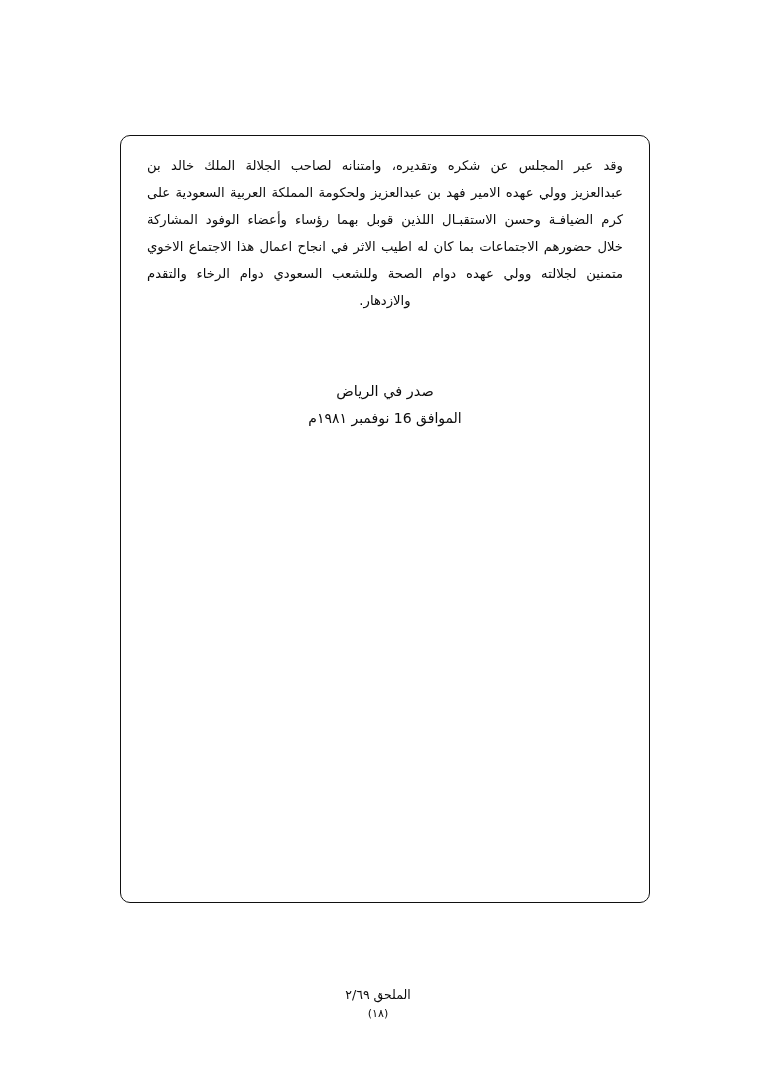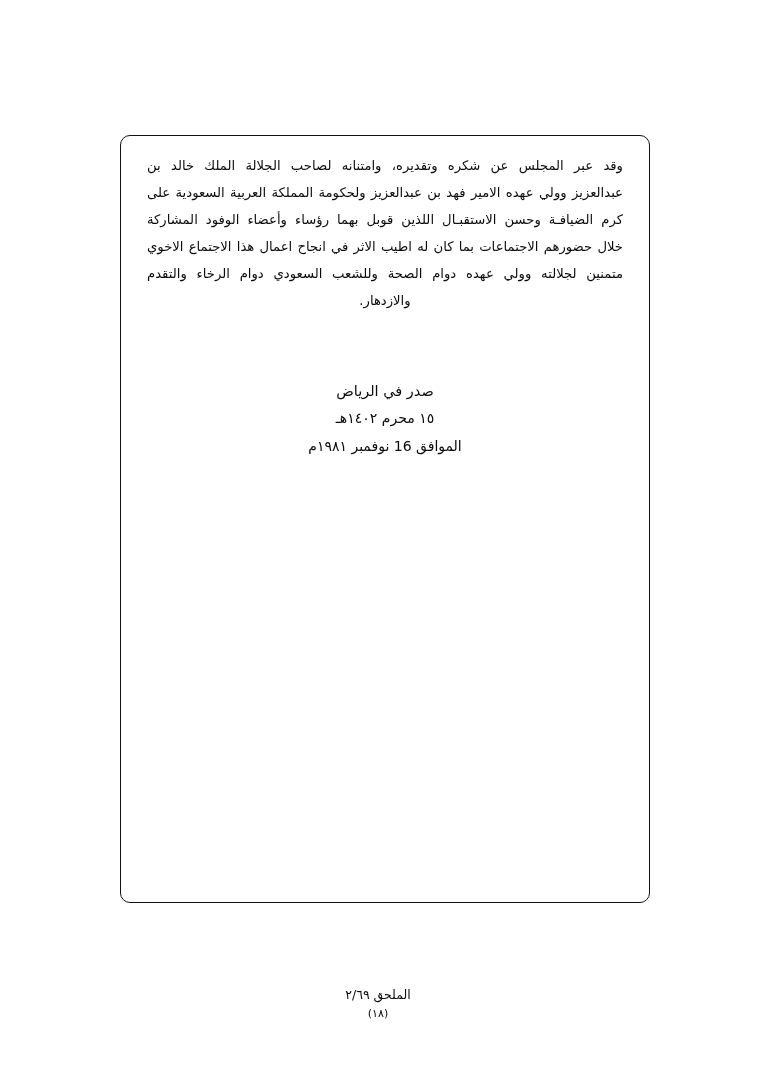--- a/index.html
+++ b/index.html
@@ -116,21 +116,20 @@
 <div class="page">
 
   <div class="doc-frame">
 
     <div class="body-text">
       <p>وقد عبر المجلس عن شكره وتقديره، وامتنانه لصاحب الجلالة الملك خالد بن عبدالعزيز وولي عهده الامير فهد بن عبدالعزيز ولحكومة المملكة العربية السعودية على كرم الضيافـة وحسن الاستقبـال اللذين قوبل بهما رؤساء وأعضاء الوفود المشاركة خلال حضورهم الاجتماعات بما كان له اطيب الاثر في انجاح اعمال هذا الاجتماع الاخوي متمنين لجلالته وولي عهده دوام الصحة وللشعب السعودي دوام الرخاء والتقدم والازدهار.</p>
     </div>
 
     <div class="closing-block">
       <span class="line line-place">صدر في الرياض</span>
-      <span class="line line-hijri">١٥ محرم ١٤٠٢هـ</span>
       <span class="line line-greg">الموافق 16 نوفمبر ١٩٨١م</span>
     </div>
 
   </div>
 
   <div class="footer">
     <span class="line footer-ref">الملحق ٢/٦٩</span>
     <span class="line footer-page">(١٨)</span>
   </div>
 

